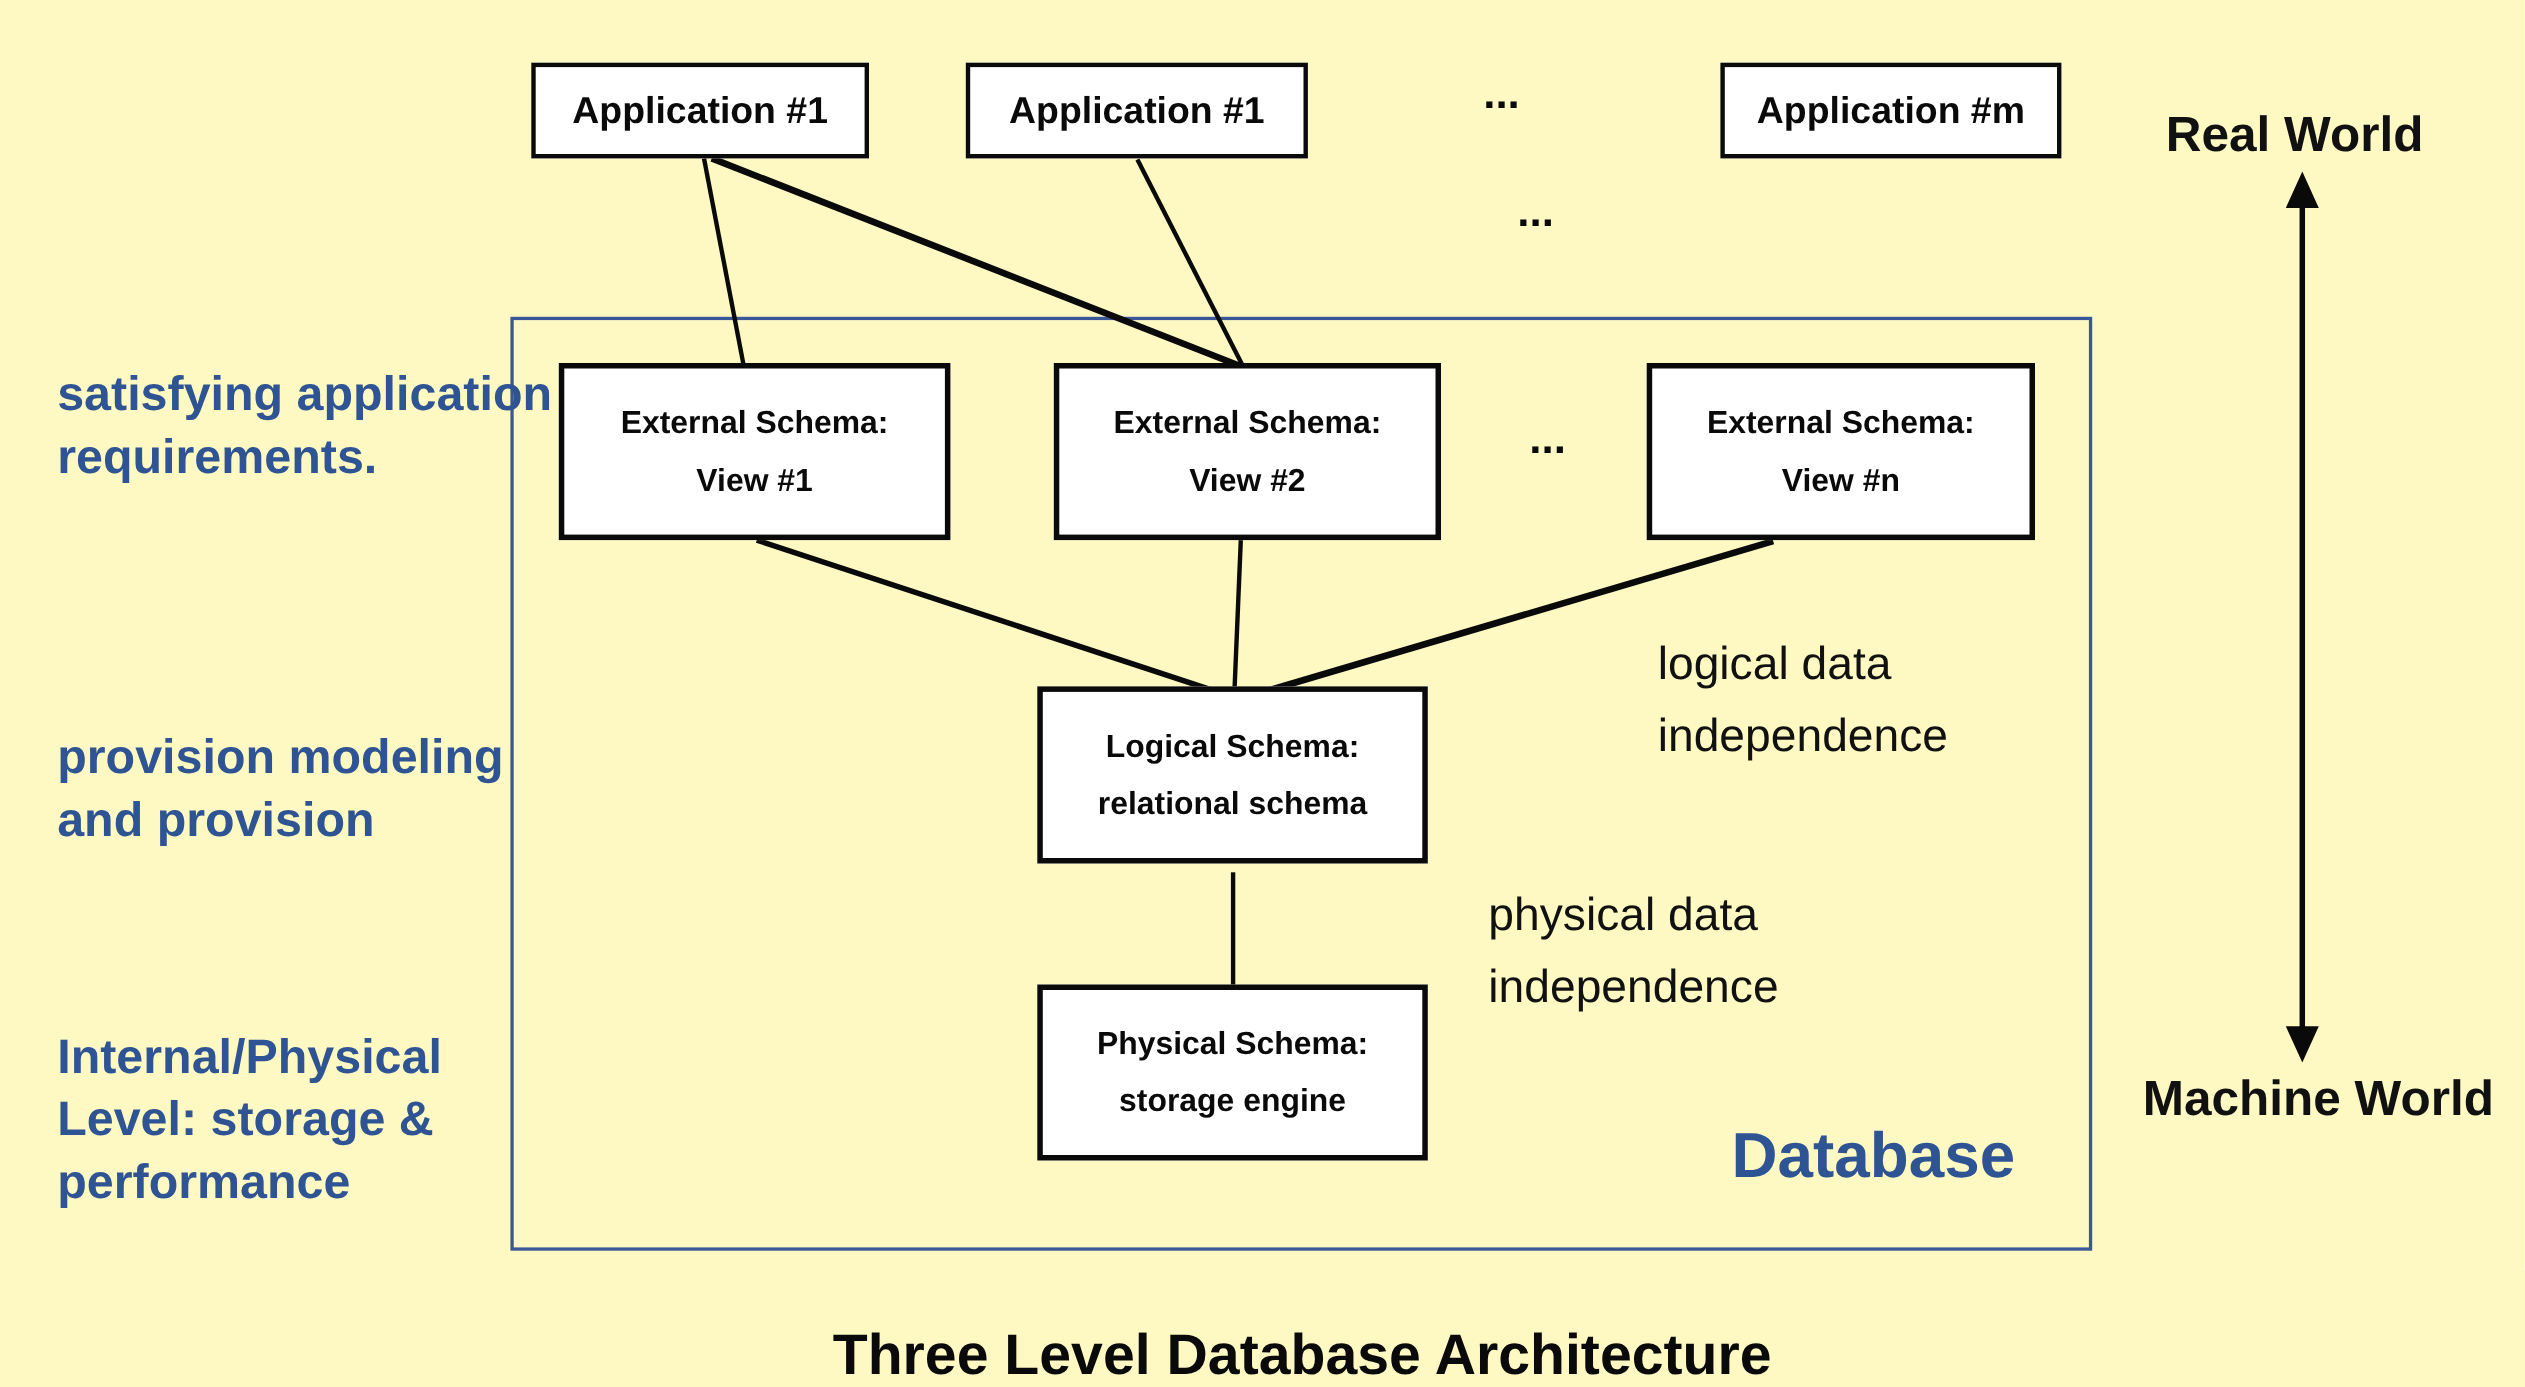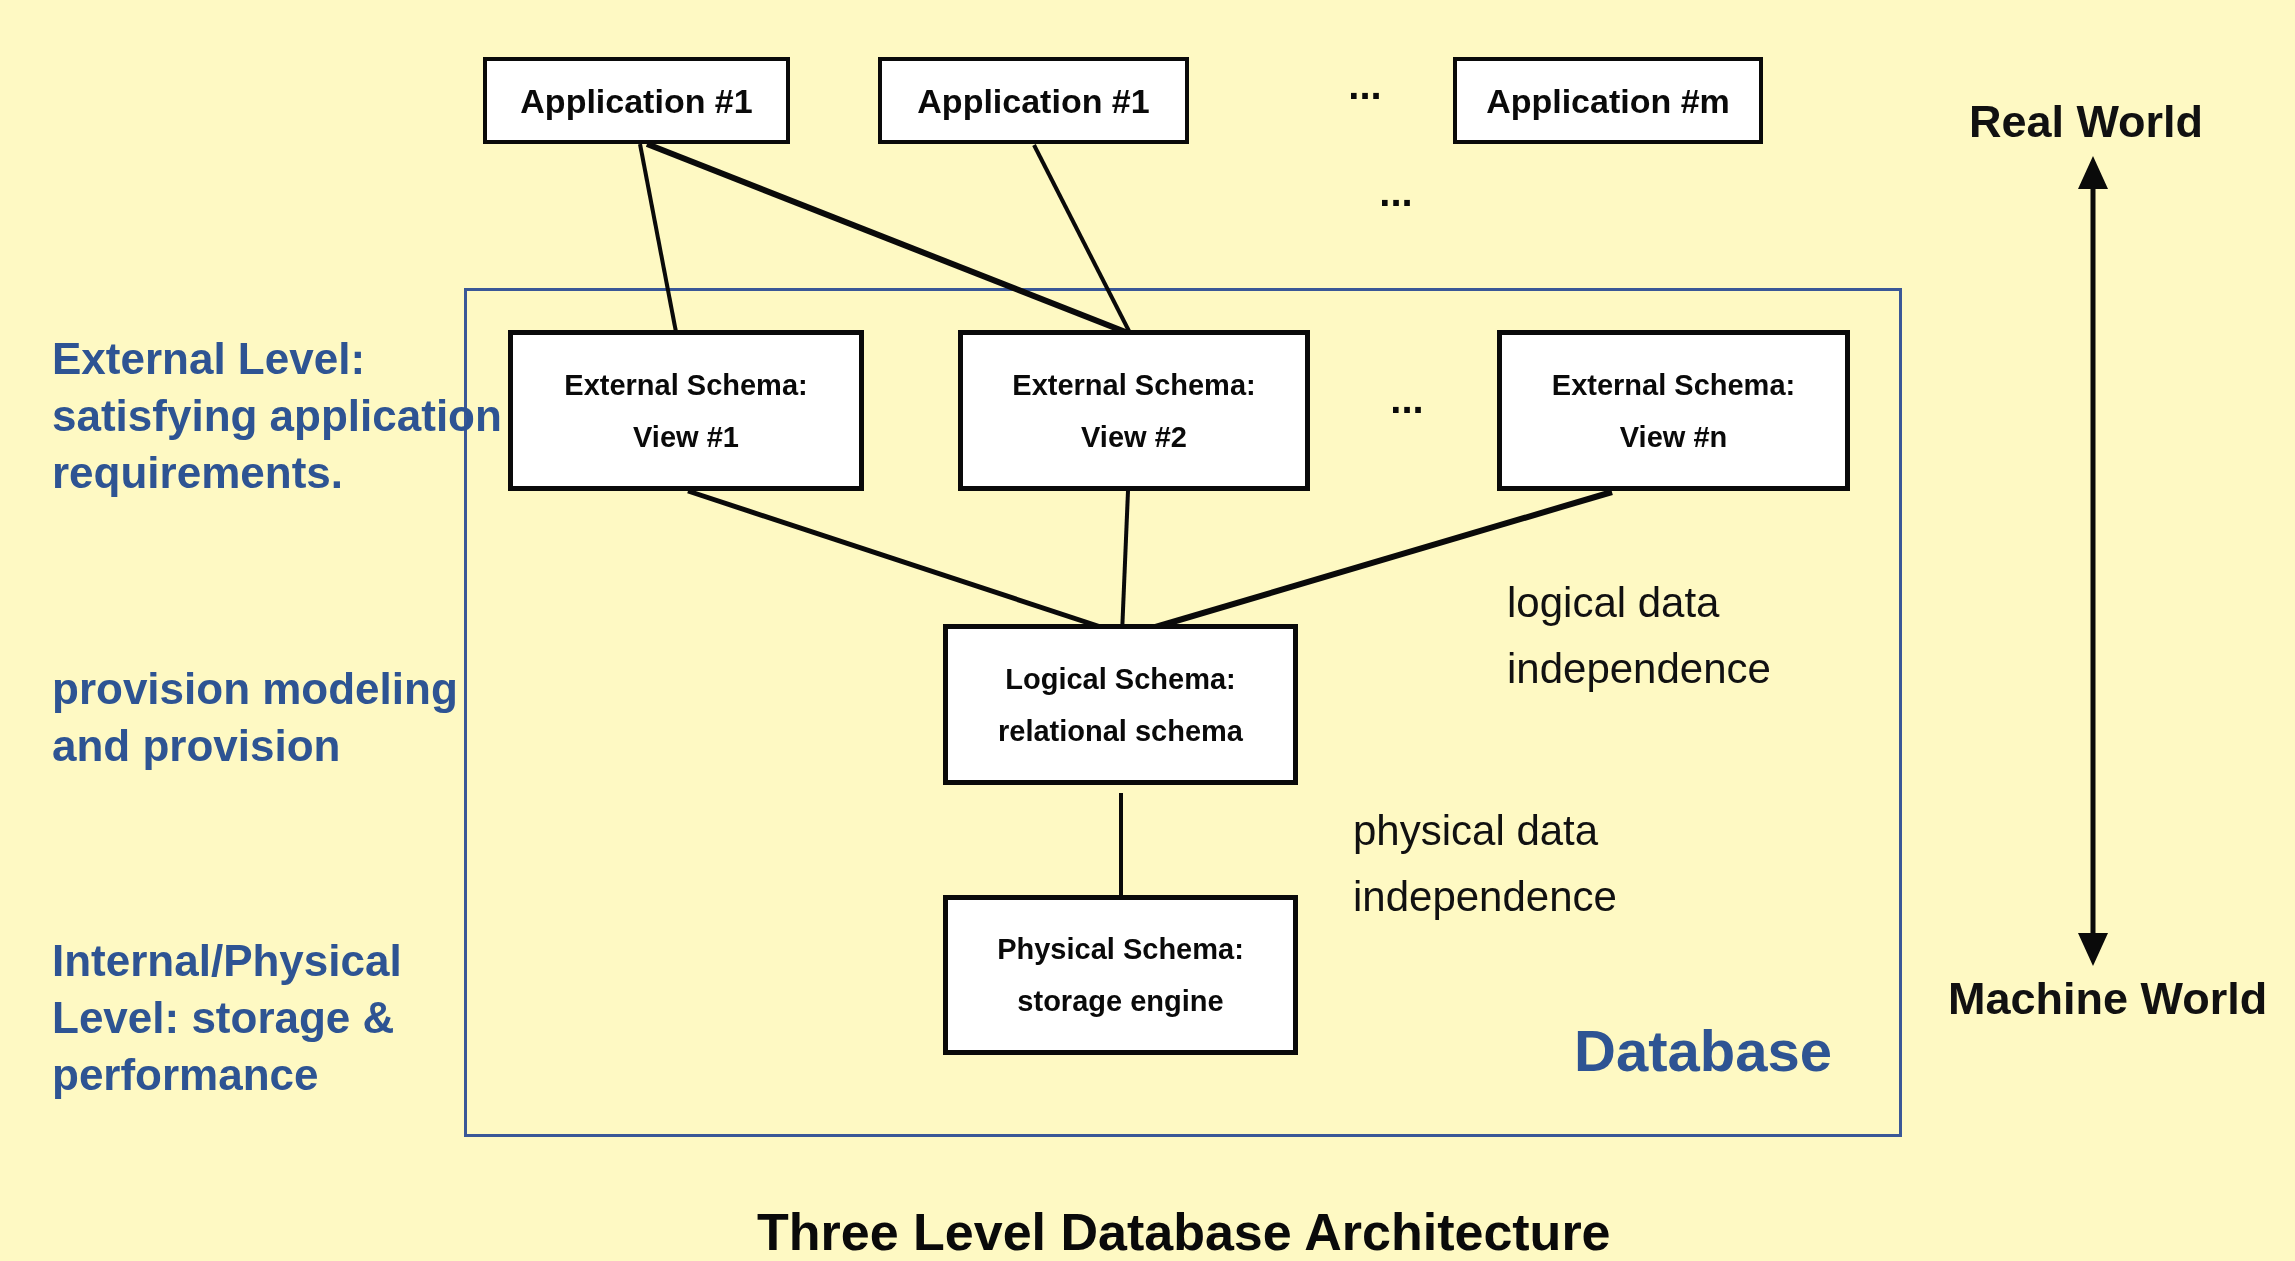--- a/index.html
+++ b/index.html
@@ -81,21 +81,21 @@
       <polygon points="2093,966 2078,933 2108,933" fill="#0a0a0a"></polygon>
     </g>
   </svg>
 
   <div class="box app-box" style="left:483px;top:57px;width:307px;height:87px;">
     <span>Application #1</span>
   </div>
   <div class="box app-box" style="left:878px;top:57px;width:311px;height:87px;">
     <span>Application #1</span>
   </div>
-  <div class="box app-box" style="left:1453px;top:57px;width:310px;height:87px;">
+  <div class="box app-box" style="left:1564px;top:57px;width:310px;height:87px;">
     <span>Application #m</span>
   </div>
 
   <div class="txt dots" style="left:1325px;top:55px;width:80px;">...</div>
   <div class="txt dots" style="left:1356px;top:162px;width:80px;">...</div>
   <div class="txt dots" style="left:1367px;top:369px;width:80px;">...</div>
 
   <div class="box schema-box" style="left:508px;top:330px;width:356px;height:161px;">
     <span>External Schema:</span>
     <span>View #1</span>
@@ -112,21 +112,20 @@
   <div class="box schema-box" style="left:943px;top:624px;width:355px;height:161px;">
     <span>Logical Schema:</span>
     <span>relational schema</span>
   </div>
   <div class="box schema-box" style="left:943px;top:895px;width:355px;height:160px;">
     <span>Physical Schema:</span>
     <span>storage engine</span>
   </div>
 
   <div class="txt level-label" style="left:52px;top:330px;">
-    <div>External Level:</div>
     <div>satisfying application</div>
     <div>requirements.</div>
   </div>
   <div class="txt level-label" style="left:52px;top:660px;">
     <div>provision modeling</div>
     <div>and provision</div>
   </div>
   <div class="txt level-label" style="left:52px;top:932px;">
     <div>Internal/Physical</div>
     <div>Level: storage &amp;</div>

